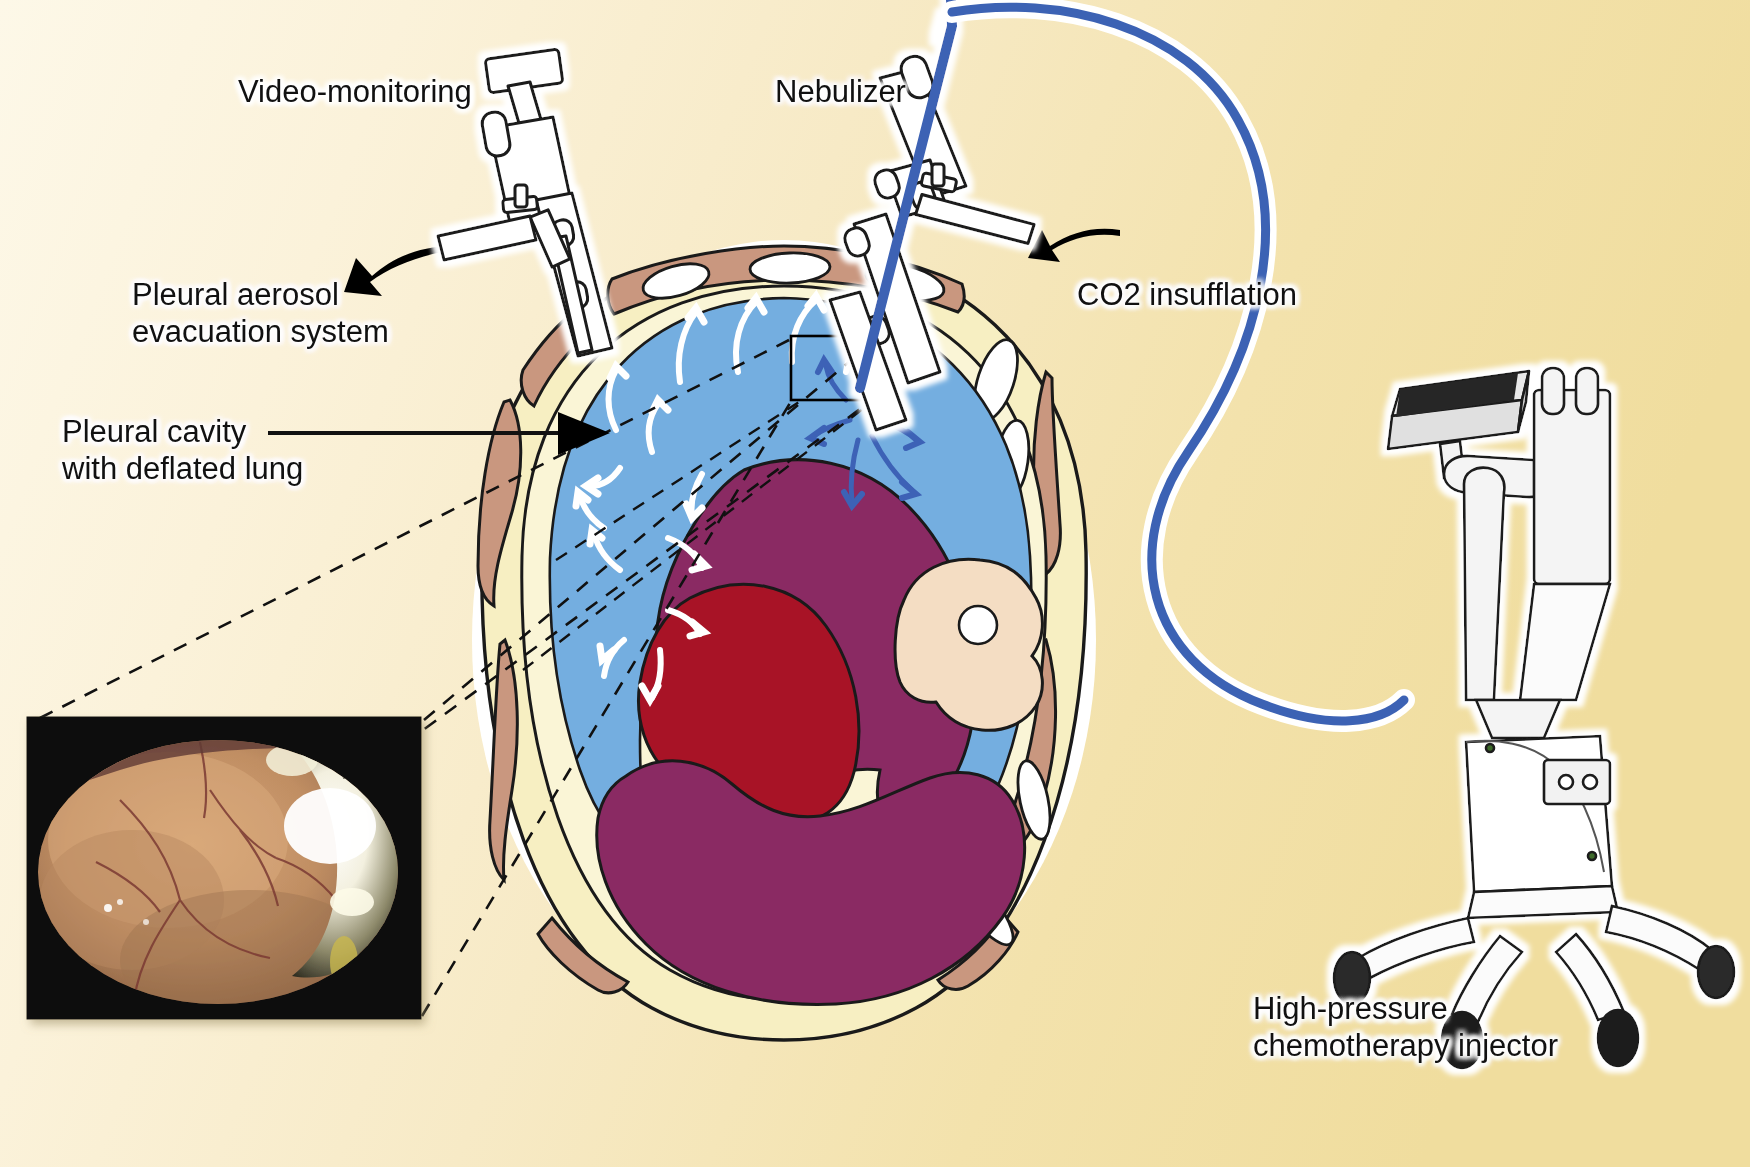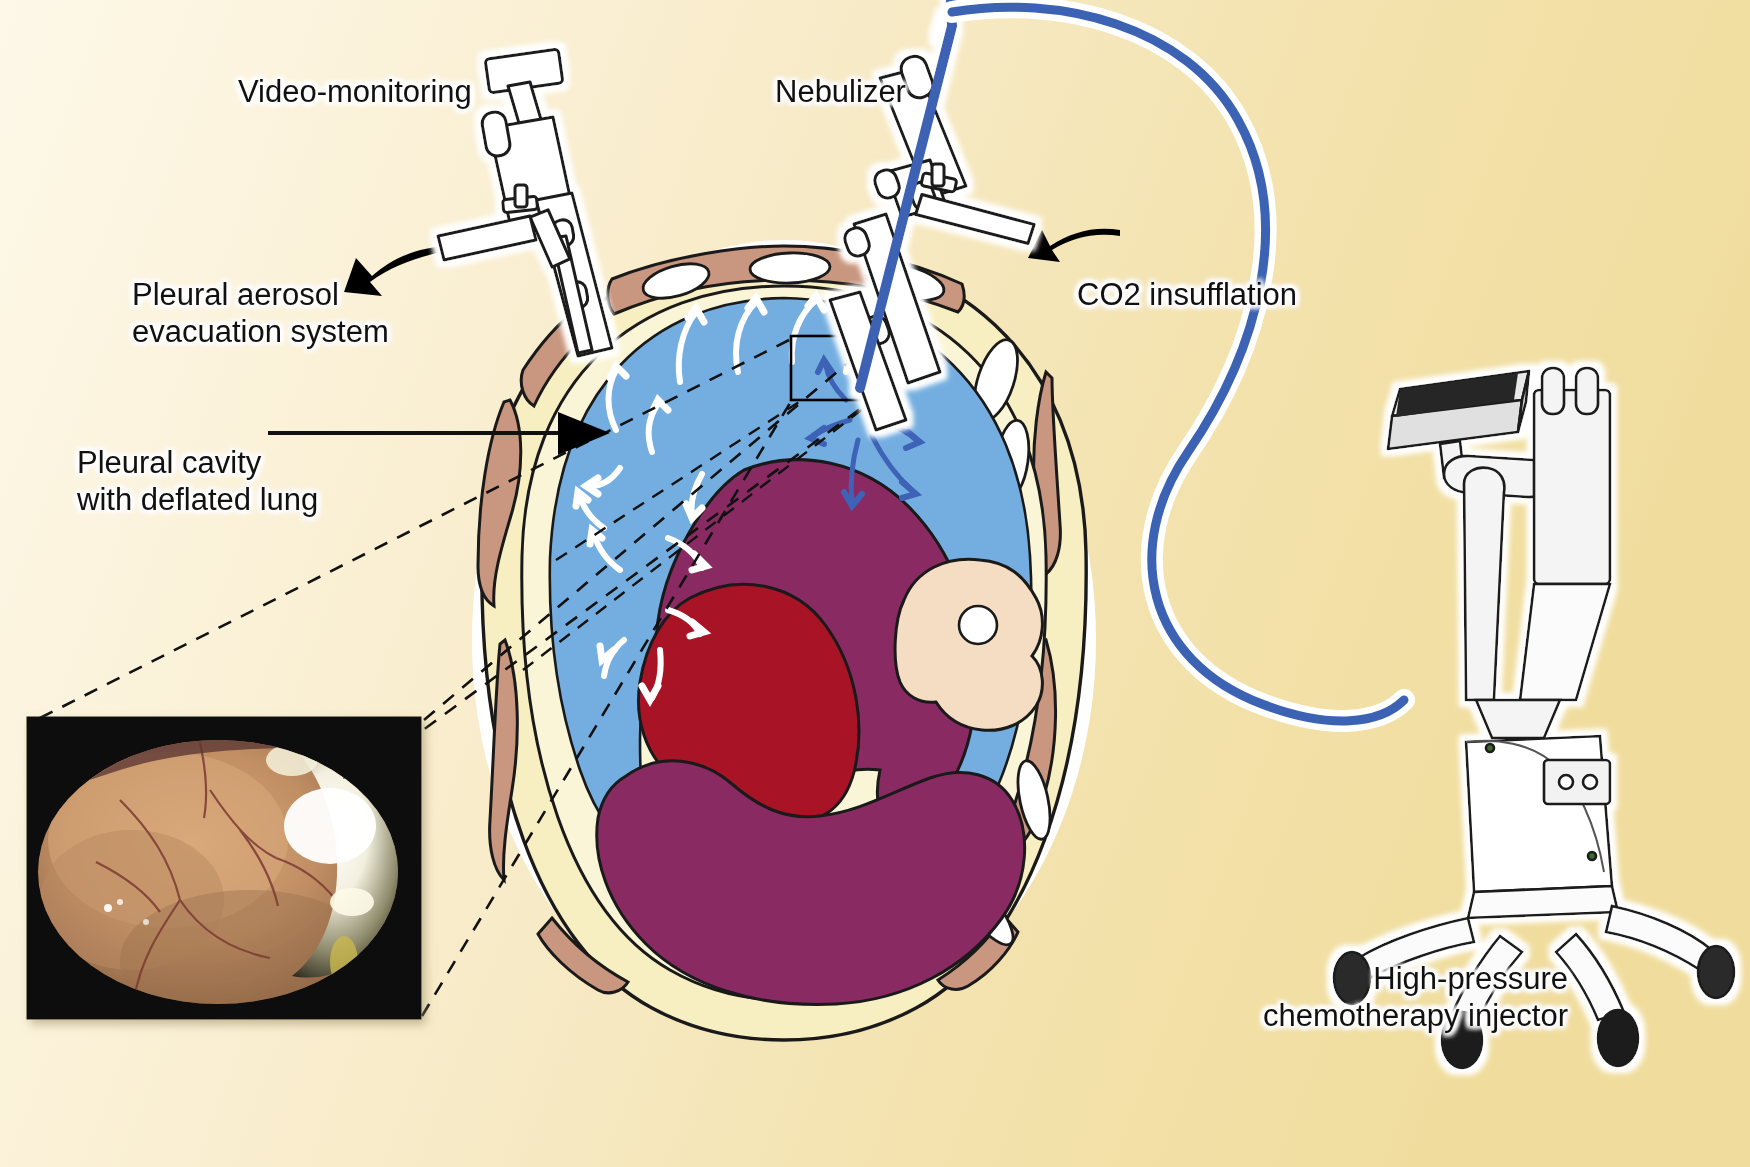--- a/index.html
+++ b/index.html
@@ -24,22 +24,22 @@
     text-shadow:
       0 0 6px #fff, 0 0 6px #fff, 0 0 6px #fff, 0 0 6px #fff,
       2px 0 4px #fff, -2px 0 4px #fff, 0 2px 4px #fff, 0 -2px 4px #fff,
       3px 3px 5px #fff, -3px -3px 5px #fff, 3px -3px 5px #fff, -3px 3px 5px #fff;
     pointer-events:none;
   }
   .lbl-video{left:238px;top:74px;}
   .lbl-neb{left:775px;top:74px;}
   .lbl-co2{left:1037px;top:277px;margin-left:40px;}
   .lbl-closed{left:132px;top:277px;}
-  .lbl-pleural{left:77px;top:414px;margin-top:31px;}
-  .lbl-injector{left:1253px;top:961px;text-align:right;margin-left:10px;}
+  .lbl-pleural{left:62px;top:414px;}
+  .lbl-injector{left:1253px;top:991px;text-align:left;}
 </style>
 </head>
 <body>
 
 <div id="stage">
 
 <svg id="art" viewBox="0 0 1750 1167" xmlns="http://www.w3.org/2000/svg">
   <defs>
     <linearGradient id="bggrad" x1="0" y1="0" x2="1" y2="0.25">
       <stop offset="0" stop-color="#fdf8e8"></stop>

